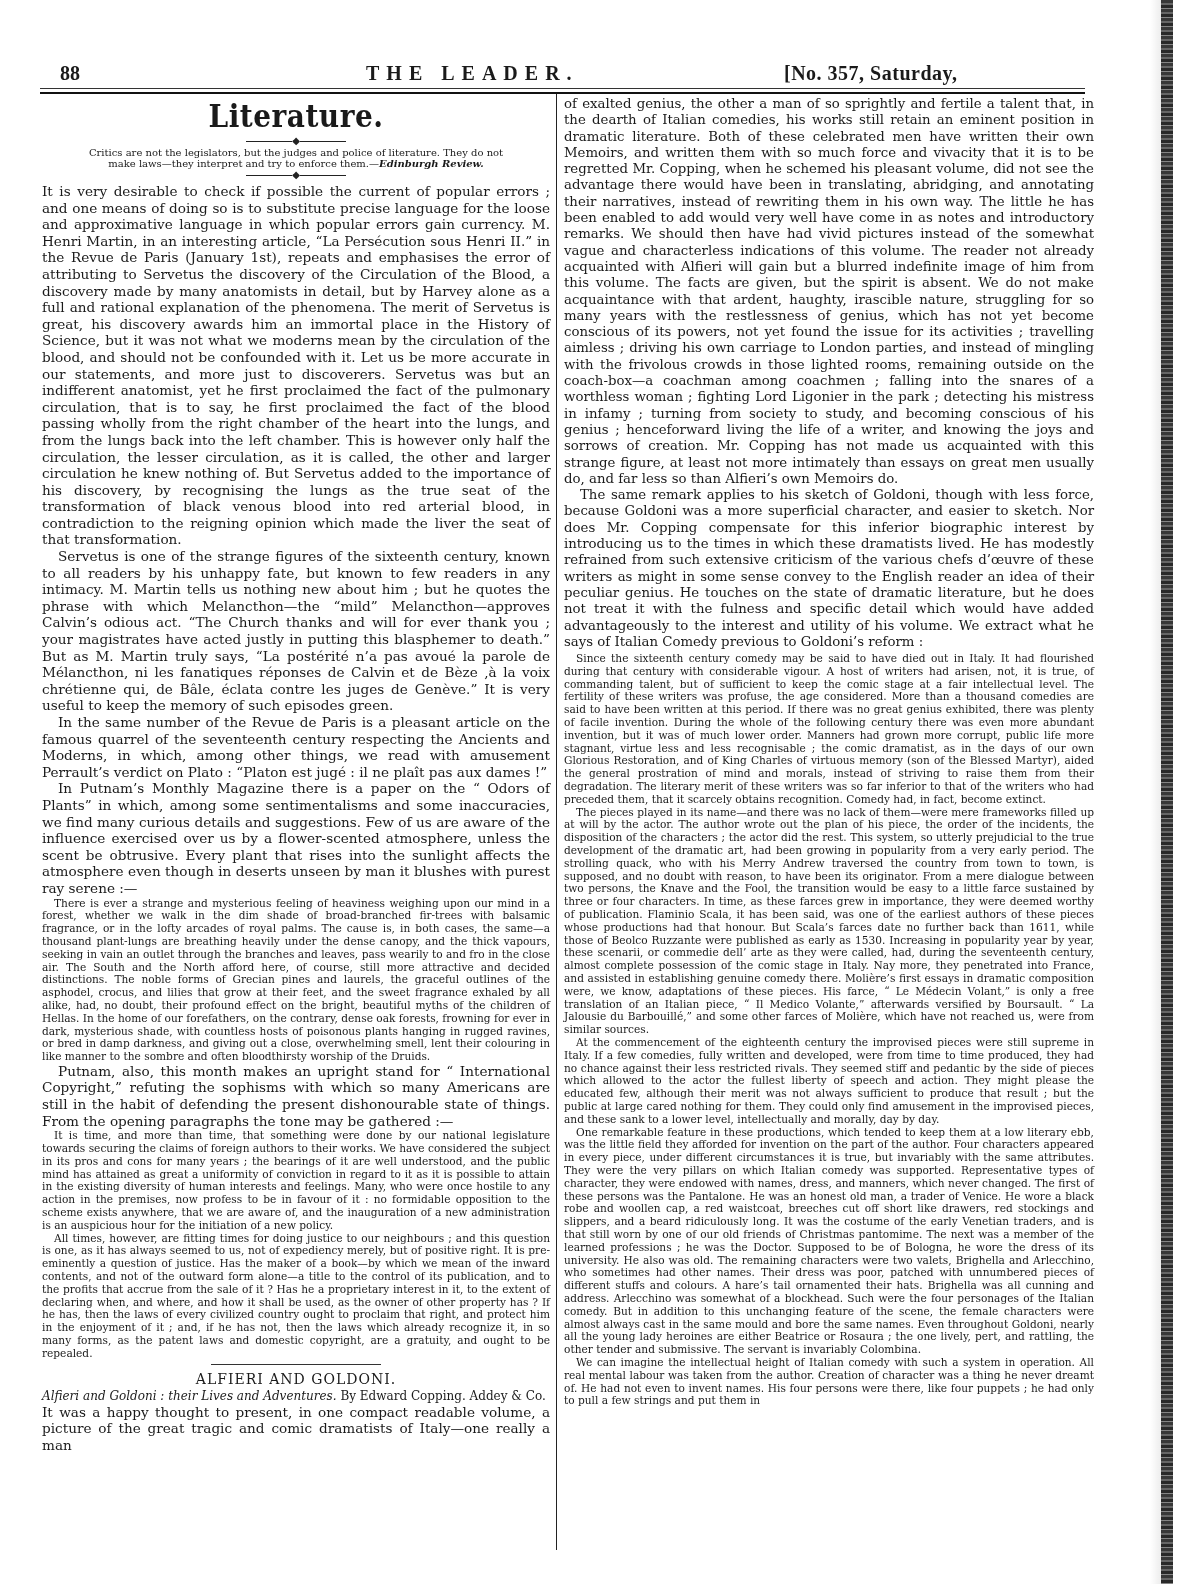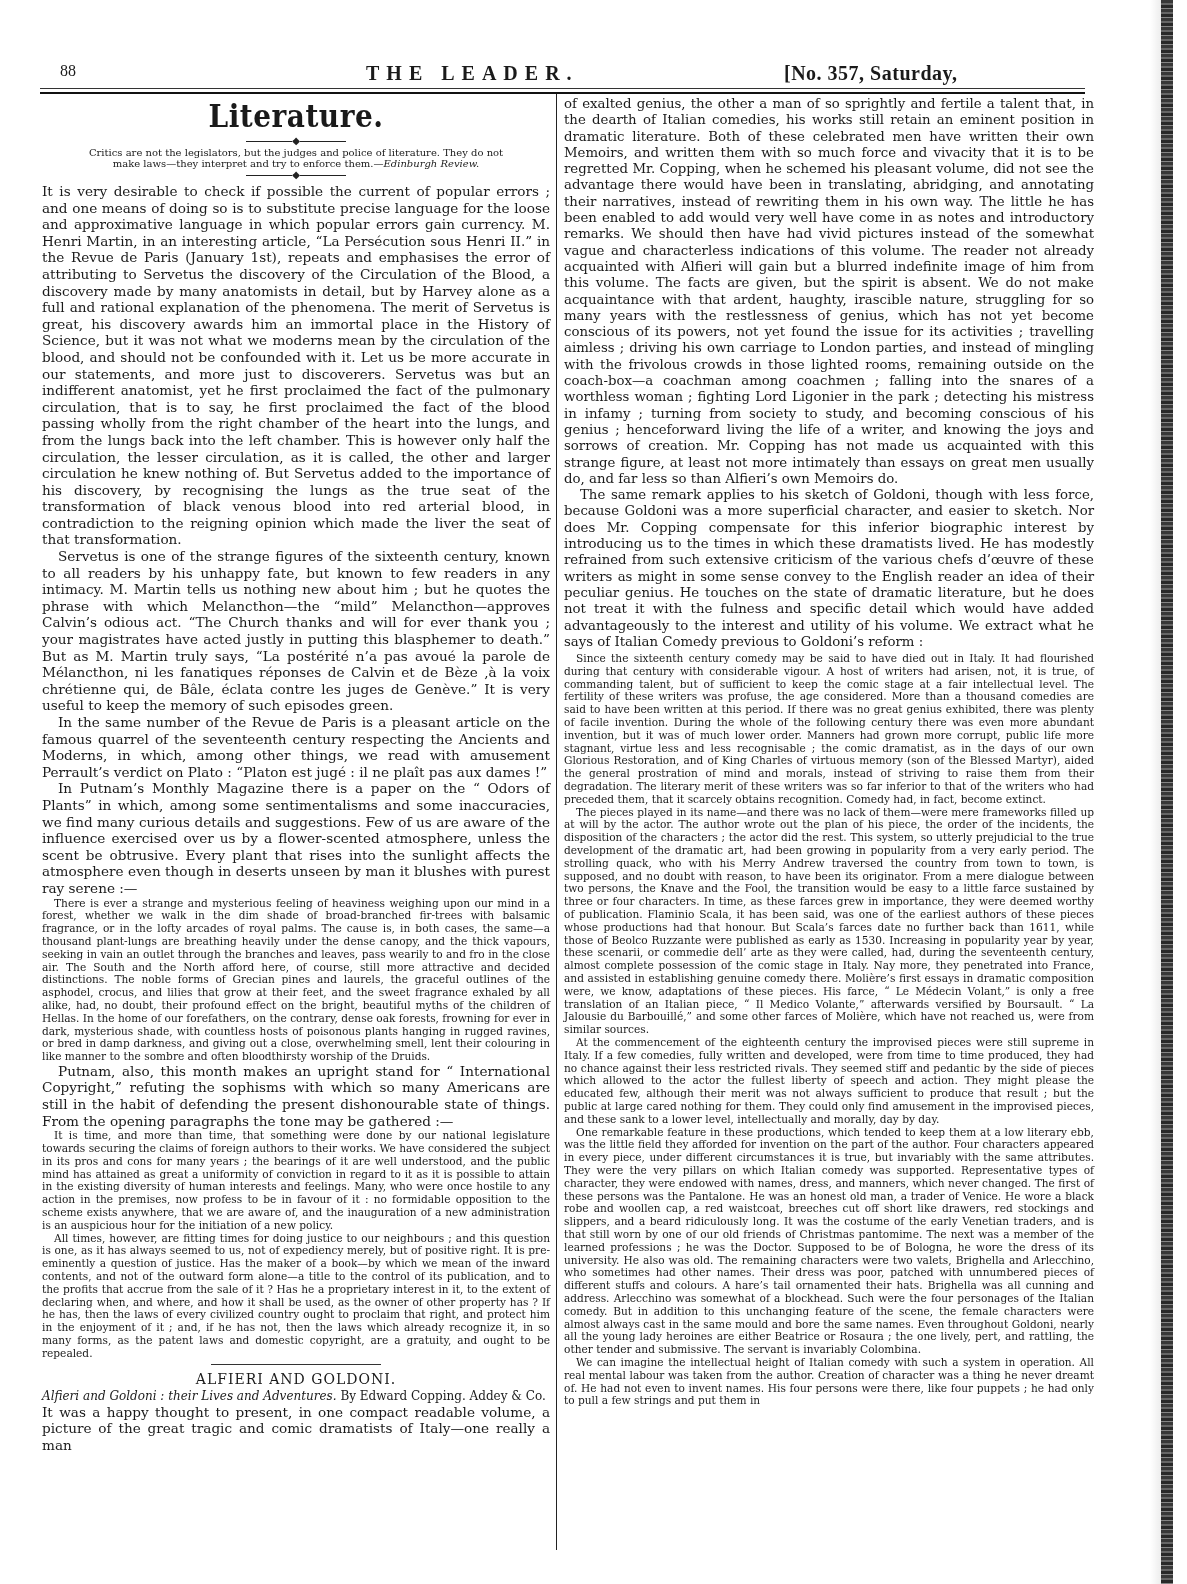--- a/index.html
+++ b/index.html
@@ -1,39 +1,39 @@
 <!DOCTYPE html>
 <html><head>
 <meta charset="utf-8">
 <style>
   html, body { margin:0; padding:0; background:#fff; }
   body { width:1187px; height:1584px; position:relative; overflow:hidden;
          font-family:"DejaVu Serif","Liberation Serif",serif; color:#1a1a1a; }
   .page { position:absolute; left:0; top:0; width:1187px; height:1584px; }
   .masthead { position:absolute; left:42px; top:62px; width:1225px; height:26px; }
-  .mh-num { position:absolute; left:18px; top:0; font-family:"Liberation Serif",serif; font-weight:normal; font-size:16px; }
+  .mh-num { position:absolute; left:18px; top:0; font-family:"Liberation Serif",serif; font-weight:bold; font-size:20px; }
   .mh-title { position:absolute; left:290px; top:0; font-family:"Liberation Serif",serif; font-weight:bold; font-size:20px; letter-spacing:7px;margin-left:34px; }
   .mh-issue { position:absolute; left:742px; top:0; font-family:"Liberation Serif",serif; font-weight:bold; font-size:20px; letter-spacing:0.5px; }
   .rule-top { position:absolute; left:40px; top:88px; width:1045px; height:3px; border-top:1px solid #333; border-bottom:2px solid #111; }
   .col-divider { position:absolute; left:556px; top:94px; width:1px; height:1456px; background:#222; }
   .binding { position:absolute; left:1161px; top:0; width:12px; height:1584px;
              background:repeating-linear-gradient(180deg,#222 0 3px,#555 3px 5px,#111 5px 8px,#777 8px 9px); opacity:0.9; }
   .binding-soft { position:absolute; left:1150px; top:0; width:12px; height:1584px;
              background:linear-gradient(90deg,rgba(0,0,0,0) 0%,rgba(0,0,0,0.08) 100%); }
 
   .col { position:absolute; top:96px; }
   .col-left { left:42px; width:508px; }
   .col-right { left:564px; width:530px; }
 
   .section-title { font-family:"DejaVu Serif",serif; font-weight:bold; font-size:28px; text-align:center;
                    margin:4px 0 4px; letter-spacing:0.5px; transform:scaleY(1.15); }
   .ornament { text-align:center; font-size:10px; line-height:8px; color:#222; }
   .ornament span { display:inline-block; width:46px; border-top:1px solid #222; vertical-align:middle; }
   .epigraph { font-size:10px; line-height:11px; text-align:center; margin:2px 0; }
-  .epigraph em { font-style:italic; font-weight:normal; }
+  .epigraph em { font-style:italic; font-weight:bold; }
 
   p { margin:0; text-align:justify; }
   .body { font-size:13.6px; line-height:16.6px; }
   .body p { text-indent:16px; }
   .body p.noindent { text-indent:0; }
   .small { font-size:10.6px; line-height:12.8px; }
   .small p { text-indent:12px; }
   .subhead { text-align:center; font-size:14px; letter-spacing:1px; margin:6px 0 2px; }
   .subrule { width:170px; margin:4px auto 0; border-top:1px solid #333; }
   .book-line { font-size:12px; line-height:15px; text-align:justify; }

